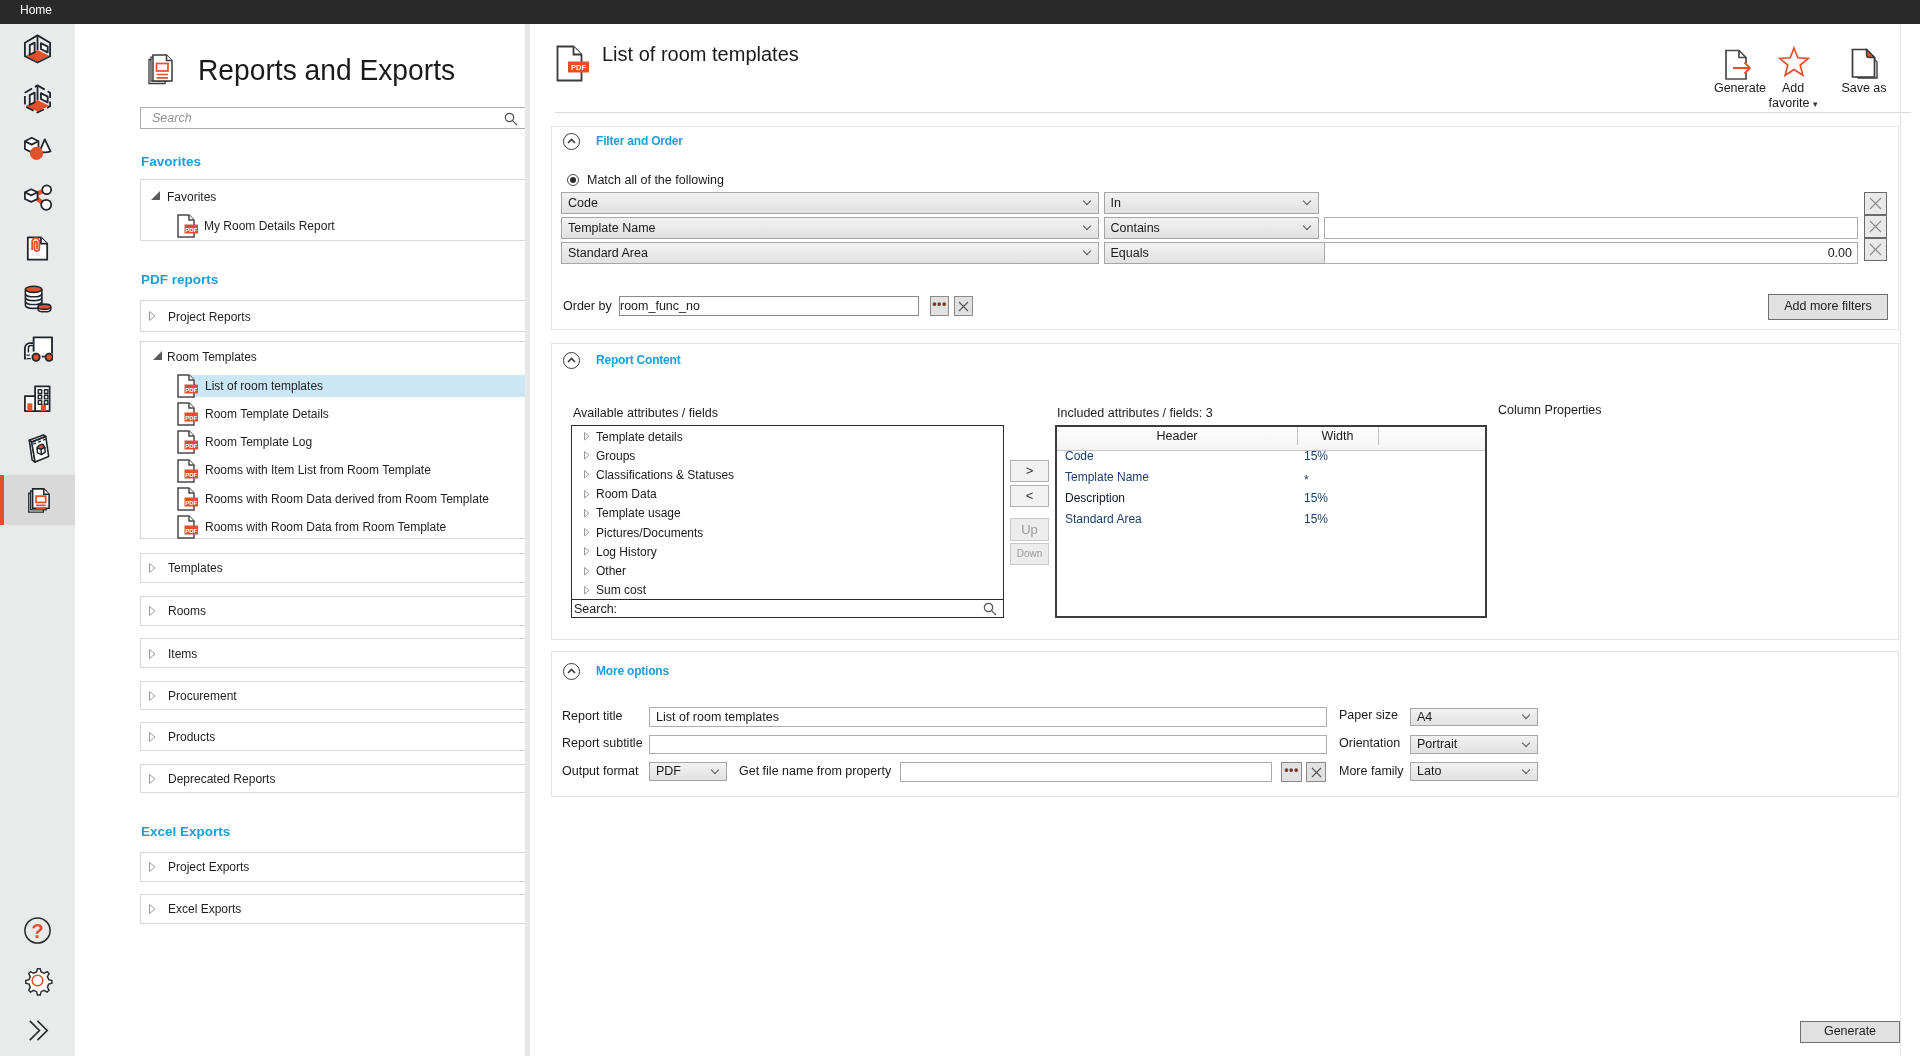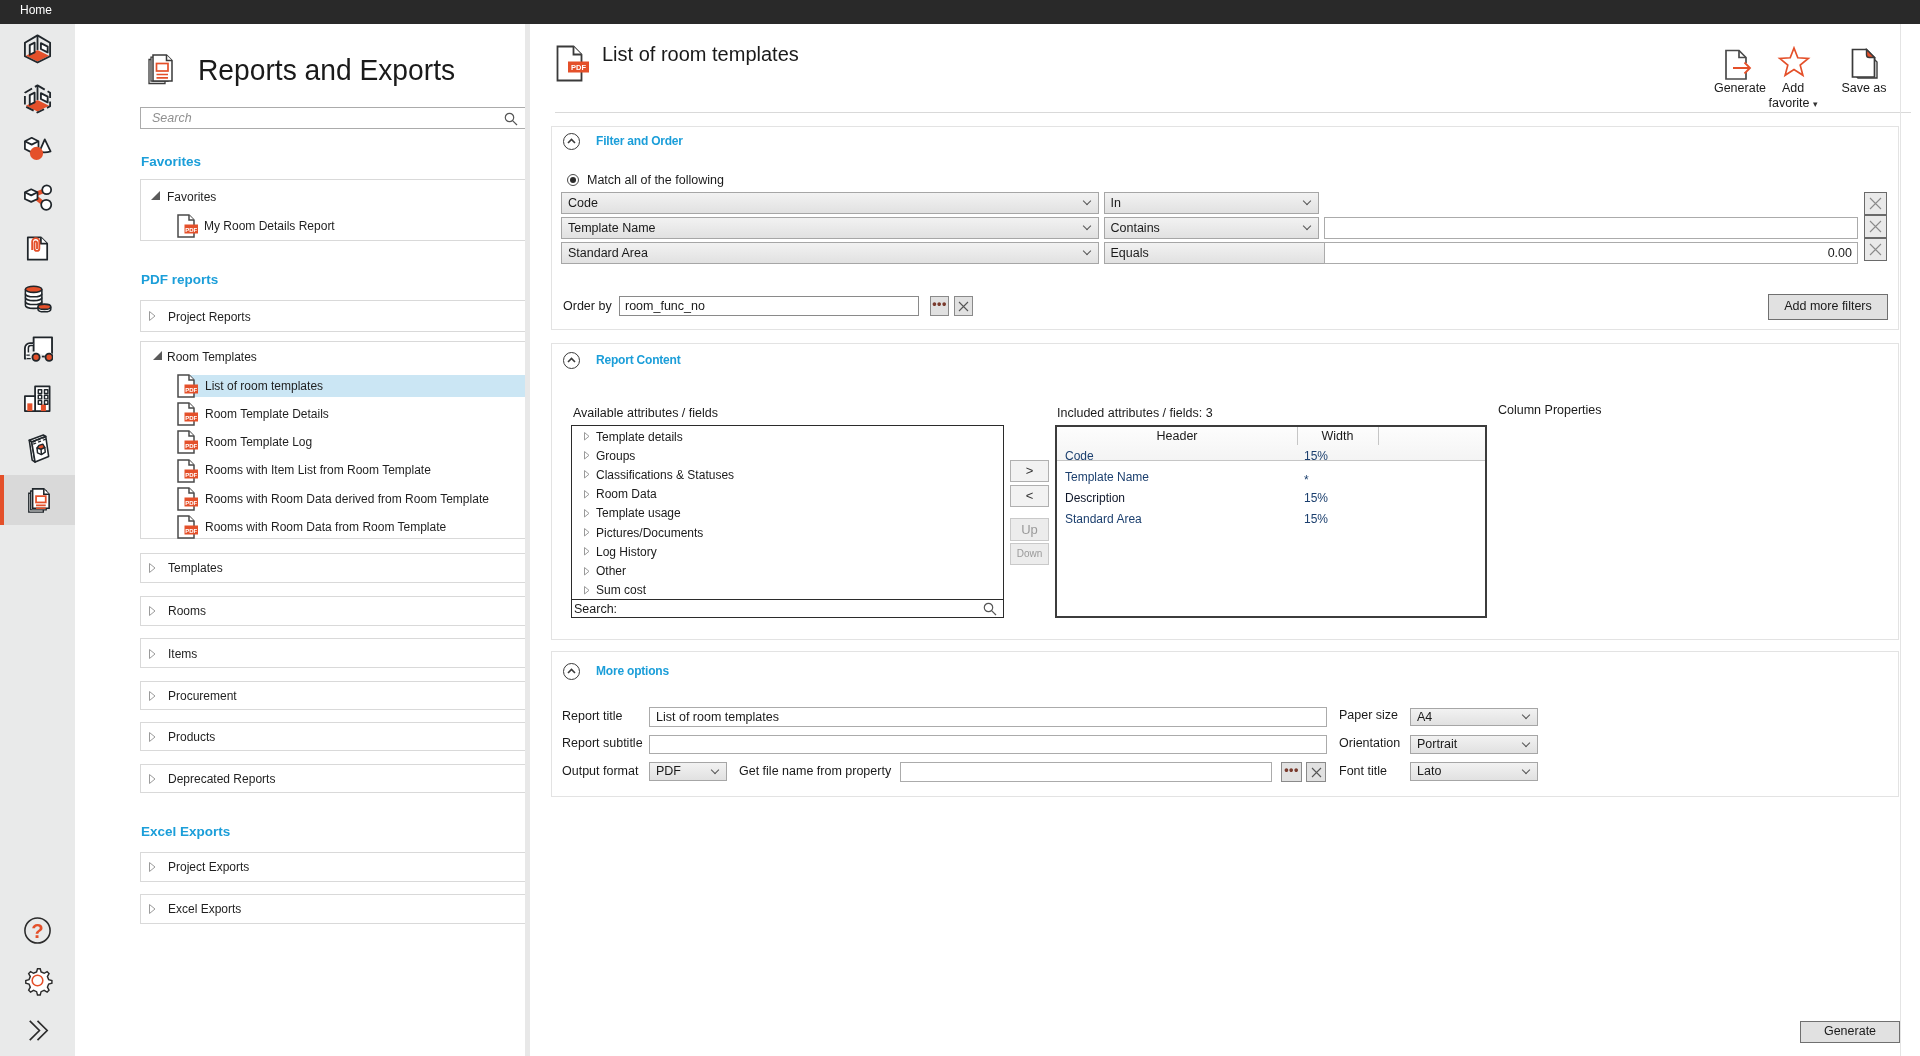--- a/index.html
+++ b/index.html
@@ -313,21 +313,21 @@
   <div class="drop" style="left:31px;top:218px;width:538px">Standard Area<span class="chev"></span></div>
   <div class="drop" style="left:573.5px;top:218px;width:240px">Equals<span class="chev"></span></div>
   <div class="winput" style="left:794px;top:218px;width:534px;height:22px;text-align:right;padding-right:5px">0.00</div>
   <div class="xbtn" style="left:1334px;top:214px">
       <svg width="13" height="13" style="position:absolute;left:4px;top:4px" viewBox="0 0 13 13" stroke="#8a8a8a" stroke-width="1.1">
         <path d="M1,1 L12,12 M12,1 L1,12"></path>
       </svg>
     </div>
 
   <div class="lbl" style="left:33px;top:275px">Order by</div>
-  <div class="winput" style="left:89px;top:272px;width:300px;height:20px;border-color:#8a8a8a;padding-left:5px;line-height:18px">room_func_no</div>
+  <div class="winput" style="left:89px;top:272px;width:300px;height:20px;border-color:#8a8a8a;line-height:18px">room_func_no</div>
   <div class="btn" style="left:400px;top:272px;width:19px;height:20px;border-color:#8a8a8a;font-weight:bold;line-height:14px;letter-spacing:0.5px;color:#7a3b2e">•••</div>
   <div class="btn" style="left:424px;top:272px;width:19px;height:20px;border-color:#8a8a8a">
       <svg width="11" height="11" style="position:absolute;left:3px;top:4px" viewBox="0 0 11 11" stroke="#555" stroke-width="1.1" fill="none">
         <path d="M1,1 L10,10 M10,1 L1,10"></path>
       </svg>
     </div>
   <div class="btn" style="left:1238px;top:270px;width:120px;height:26px;line-height:23px">Add more filters</div>
 
   <div class="sect" style="top:319px;height:297px"></div>
   <div class="circbtn" style="top:328px">
@@ -377,21 +377,21 @@
     <div class="abs" style="left:0;right:0;bottom:0;height:18px;border-top:1px solid #2b2b2b">
       <span class="lbl" style="left:2px;top:2px">Search:</span>
       <svg class="abs" style="right:6px;top:2px" width="14" height="14" viewBox="0 0 14 14" stroke="#555" fill="none" stroke-width="1.2">
           <circle cx="5.5" cy="5.5" r="4.2"></circle>
           <line x1="8.8" y1="8.8" x2="13" y2="13"></line>
         </svg>
     </div>
   </div>
   <div class="lbl" style="left:527px;top:382px">Included attributes / fields: 3</div>
   <div class="abs" style="left:525px;top:401px;width:432px;height:193px;border:2px solid #3c3c3c;background:#fff">
-    <div class="abs" style="left:0;top:0;width:100%;height:34px;border-bottom:1px solid #c6c6c6;background:linear-gradient(#fdfdfd,#f4f4f4)">
+    <div class="abs" style="left:0;top:0;width:100%;height:24px;border-bottom:1px solid #c6c6c6;background:linear-gradient(#fdfdfd,#f4f4f4)">
       <div class="abs" style="left:0;top:0;width:240px;text-align:center;font-size:12.5px;color:#1a1a1a;padding-top:2px">Header</div>
       <div class="abs" style="left:240px;top:0;width:81px;text-align:center;font-size:12.5px;color:#1a1a1a;padding-top:2px">Width</div>
       <div class="abs" style="left:240px;top:0;width:1px;height:18px;background:#c6c6c6"></div>
       <div class="abs" style="left:321px;top:0;width:1px;height:18px;background:#c6c6c6"></div>
     </div>
     <div class="abs" style="left:8px;top:22px;font-size:12px;color:#1b3f6e">Code</div>
     <div class="abs" style="left:247px;top:22px;font-size:12px;color:#1b3f6e">15%</div>
     <div class="abs" style="left:8px;top:43px;font-size:12px;color:#1b3f6e">Template Name</div>
     <div class="abs" style="left:247px;top:46px;font-size:12px;color:#1b3f6e">*</div>
     <div class="abs" style="left:8px;top:64px;font-size:12px;color:#0f172a">Description</div>
@@ -424,17 +424,17 @@
   <div class="btn" style="left:751px;top:738px;width:21px;height:20px;border-color:#8a8a8a;font-weight:bold;line-height:14px;letter-spacing:0.5px;color:#7a3b2e">•••</div>
   <div class="btn" style="left:776px;top:738px;width:20px;height:20px;border-color:#8a8a8a">
       <svg width="11" height="11" style="position:absolute;left:4px;top:4px" viewBox="0 0 11 11" stroke="#555" stroke-width="1.1" fill="none">
         <path d="M1,1 L10,10 M10,1 L1,10"></path>
       </svg>
     </div>
   <div class="lbl" style="left:809px;top:684px">Paper size</div>
   <div class="drop" style="left:880px;top:684px;width:128px;height:18px;line-height:16px">A4<span class="chev"></span></div>
   <div class="lbl" style="left:809px;top:712px">Orientation</div>
   <div class="drop" style="left:880px;top:711px;width:128px;height:19px;line-height:17px">Portrait<span class="chev"></span></div>
-  <div class="lbl" style="left:809px;top:740px">Font title</div>
+  <div class="lbl" style="left:809px;top:740px">More family</div>
   <div class="drop" style="left:880px;top:738px;width:128px;height:19px;line-height:17px">Lato<span class="chev"></span></div>
 
   <div class="btn" style="left:1270px;top:997px;width:100px;height:22px;line-height:19px">Generate</div>
 </div>
 
 </body></html>

